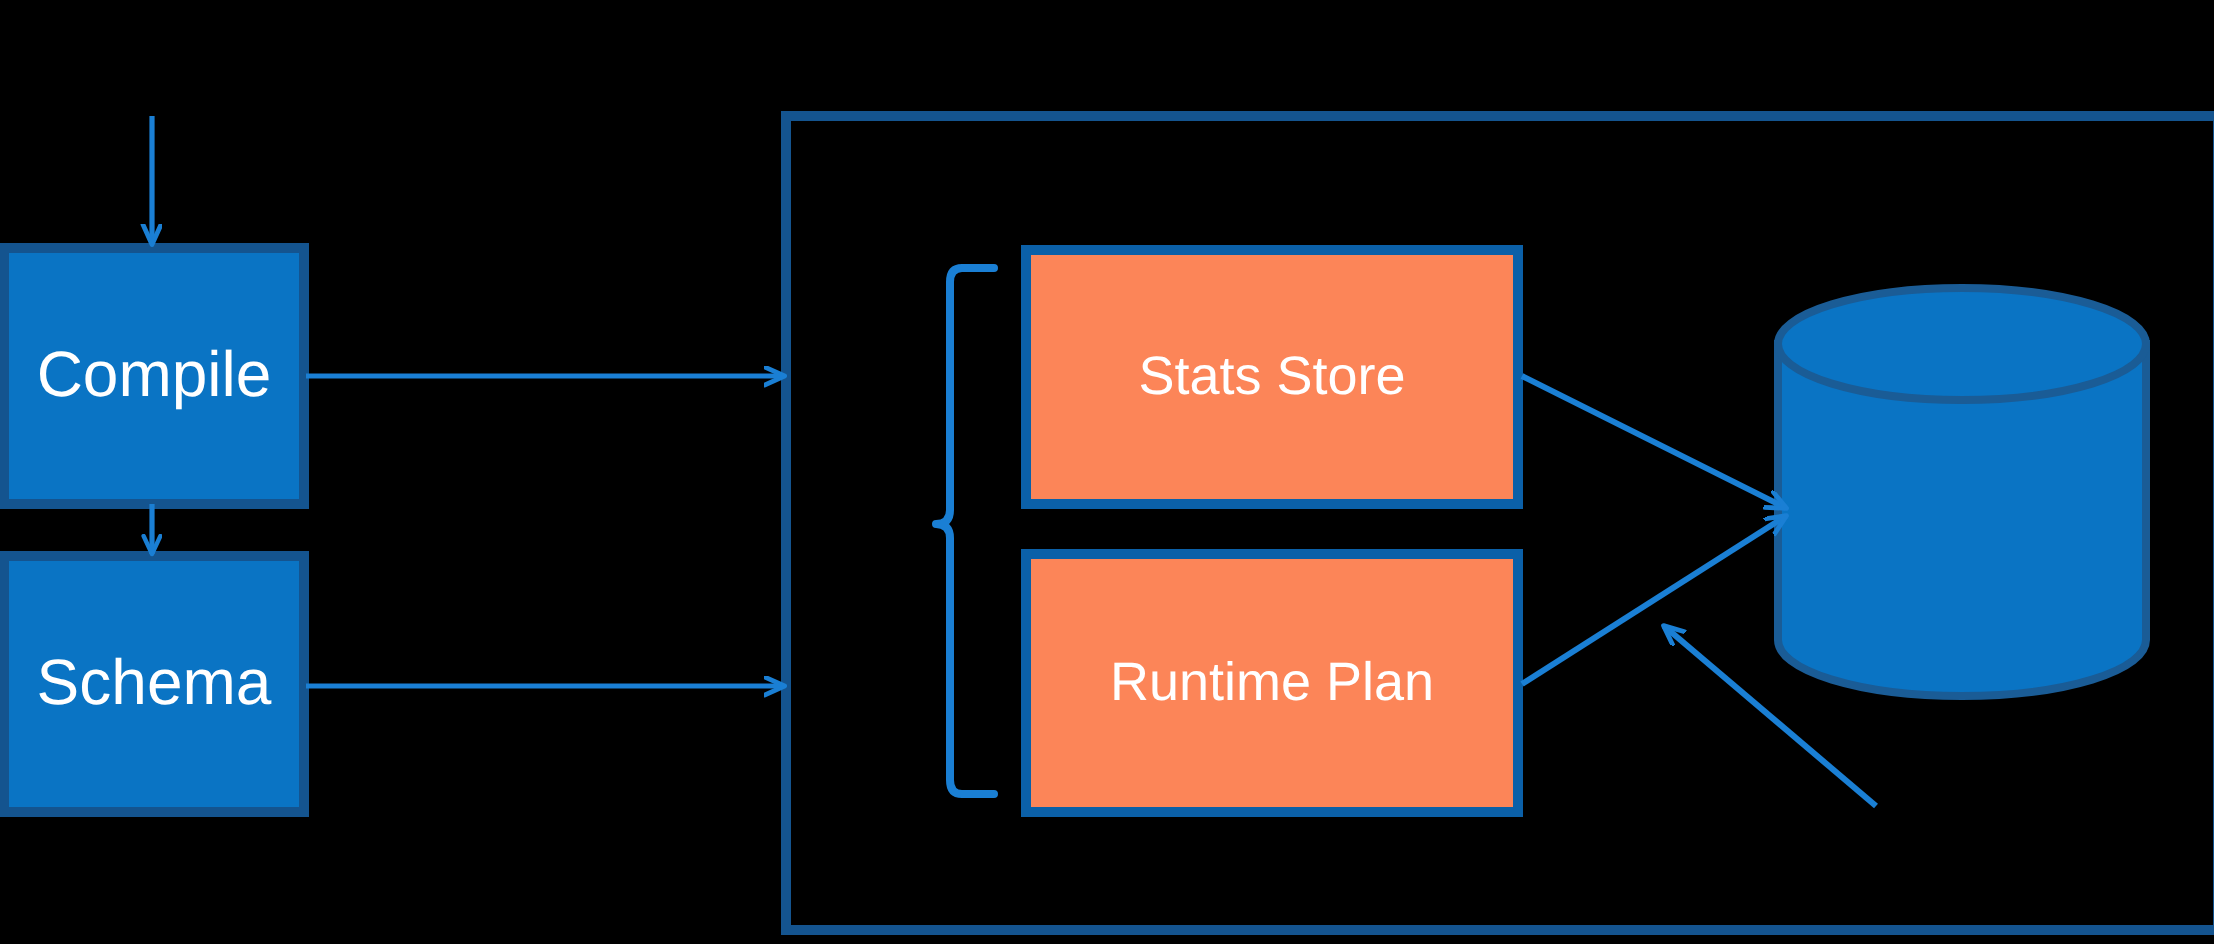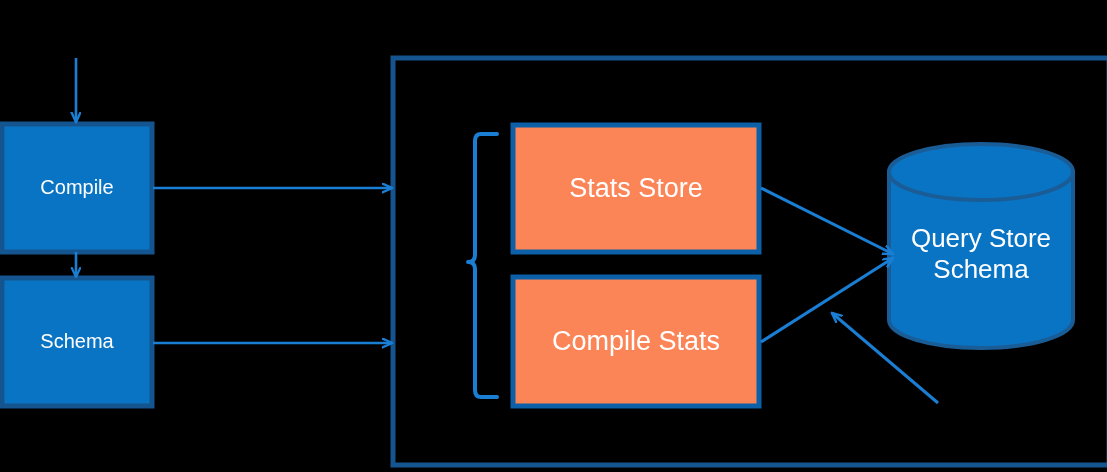--- a/index.html
+++ b/index.html
@@ -30,21 +30,21 @@
     display: flex;
     align-items: center;
     justify-content: center;
     text-align: center;
     color: #ffffff;
     pointer-events: none;
     line-height: 1.18;
     white-space: pre-line;
   }
   .lbl-compile, .lbl-execute {
-    font-size: 20px;
+    font-size: 32px;
   }
   .lbl-plan, .lbl-runtime {
     font-size: 27px;
   }
   .lbl-cylinder {
     font-size: 26px;
   }
 </style>
 </head>
 <body>
@@ -94,18 +94,16 @@
     <line x1="938" y1="403" x2="832" y2="313" stroke="#1a7fd4" stroke-width="3" marker-end="url(#arrowBlue)"></line>
 
   </svg>
 
   <div class="node-label lbl-compile" style="left:2px; top:124px; width:150px; height:128px;">Compile</div>
 
   <div class="node-label lbl-execute" style="left:2px; top:278px; width:150px; height:128px;">Schema</div>
 
   <div class="node-label lbl-plan" style="left:513px; top:125px; width:246px; height:127px;">Stats Store</div>
 
-  <div class="node-label lbl-runtime" style="left:513px; top:277px; width:246px; height:129px;">Compile Stats</div>
+  <div class="node-label lbl-runtime" style="left:513px; top:277px; width:246px; height:129px;">Runtime Plan</div>
 
-  <div class="node-label lbl-cylinder" style="left:889px; top:188px; width:184px; height:132px;">Query Store
-Schema</div>
 
 </div>
 
 </body></html>

